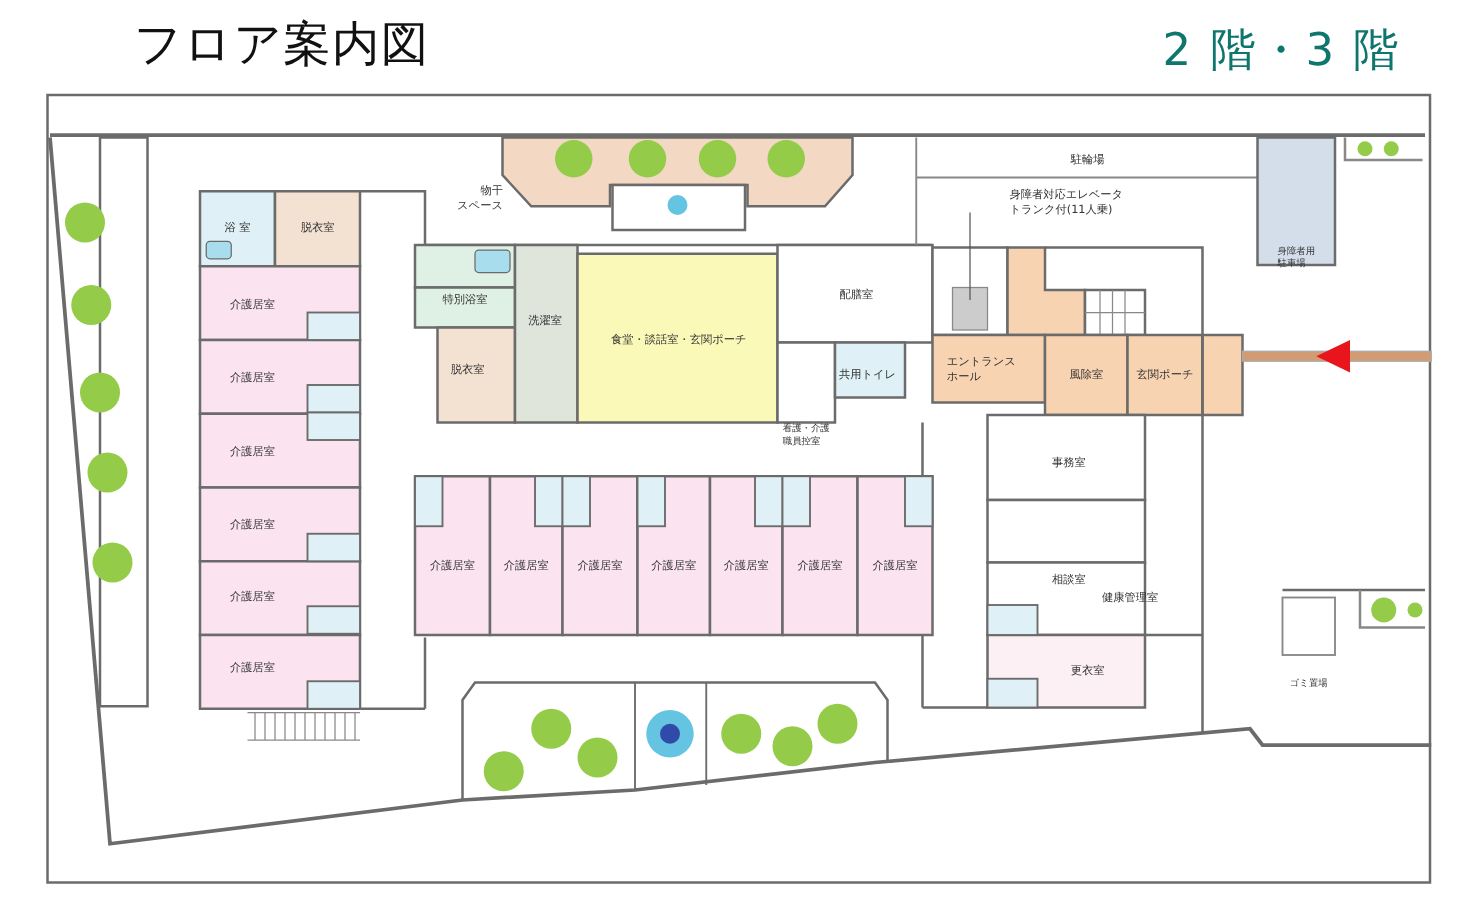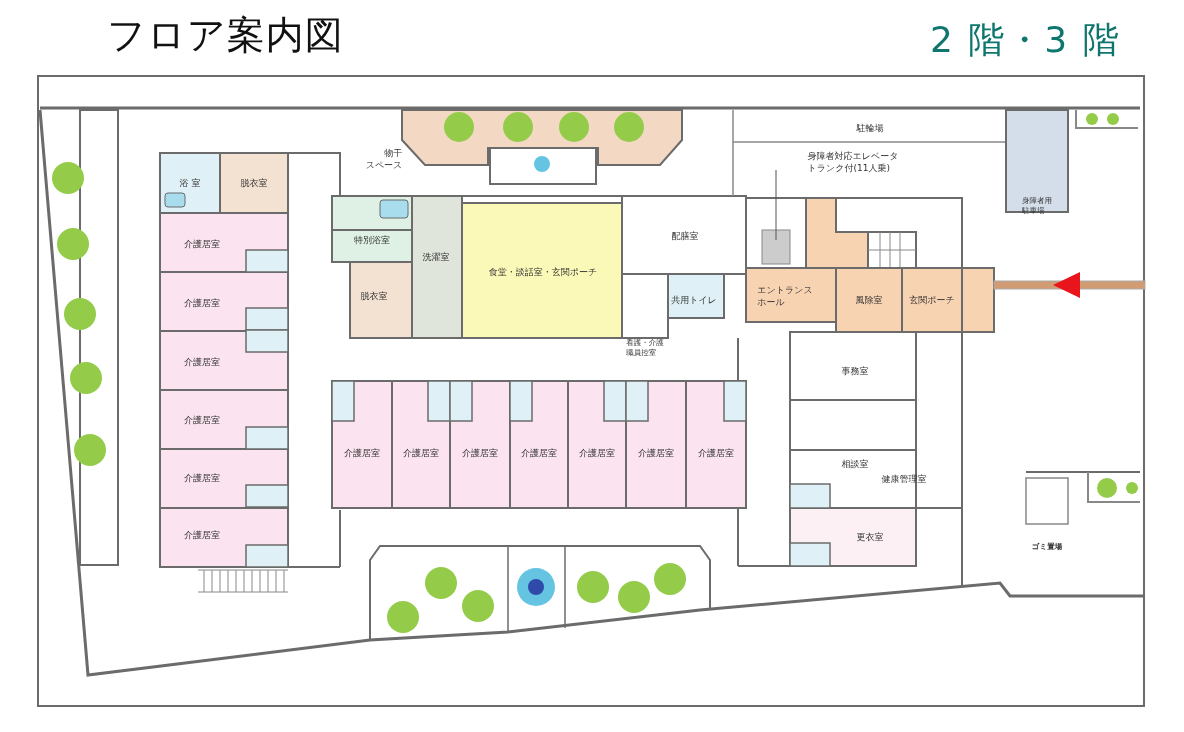--- a/index.html
+++ b/index.html
@@ -220,13 +220,13 @@
 <div class="lbl" style="left:656px;top:453px;">介護居室</div>
 <div class="lbl" style="left:716px;top:453px;">介護居室</div>
 
 <div class="lbl" style="left:384px;top:159px;white-space:pre;text-align:right;">物干
 スペース</div>
 <div class="lbl" style="left:870px;top:128px;">駐輪場</div>
 <div class="lbl" style="left:853px;top:162px;white-space:pre;">身障者対応エレベータ
 トランク付(11人乗)</div>
 <div class="lbl sm" style="left:1037px;top:162px;white-space:pre;">身障者用
 駐車場</div>
-<div class="lbl sm" style="left:1047px;top:503px;font-weight:bold;">ゴミ置場</div>
+<div class="lbl sm" style="left:1047px;top:503px;">ゴミ置場</div>
 
 </body></html>

